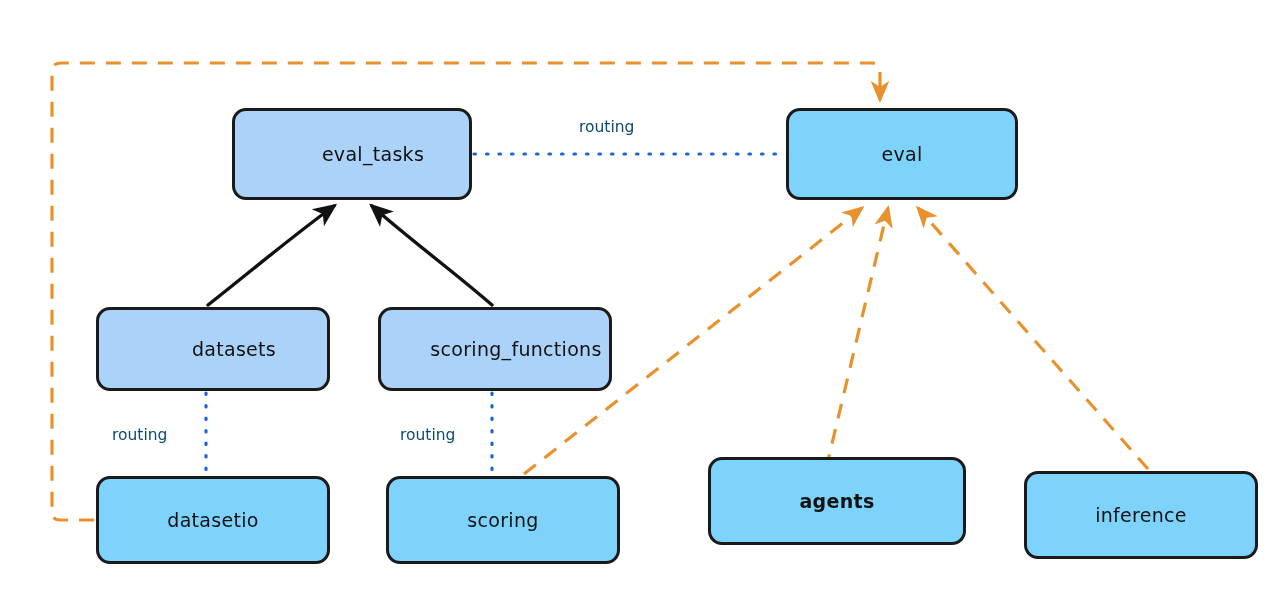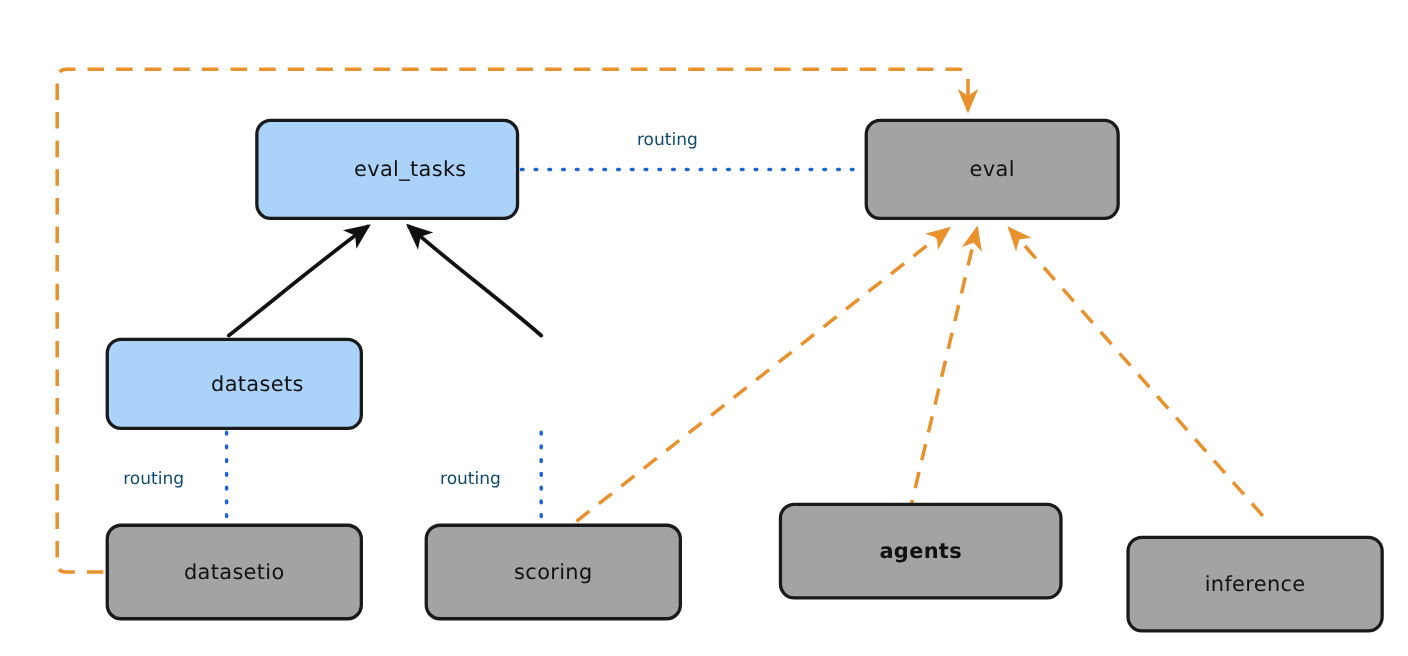--- a/index.html
+++ b/index.html
@@ -16,21 +16,21 @@
     display:flex;align-items:center;justify-content:center;
     border:3px solid #1a1a1a;
     border-radius:14px;
     font-size:19px;
     color:#111111;
     letter-spacing:.3px;
     text-align:center;
     font-family:"DejaVu Sans", sans-serif;
   }
   .node.blue{background:#abd2f9;padding-left:42px;}
-  .node.green{background:#a3a3a3;}
+  .node.green{background:#7dd3fc;}
   .edge-label{
     position:absolute;
     color:#0c4a6e;
     font-size:15.5px;
     font-family:"DejaVu Sans", sans-serif;
     white-space:nowrap;
   }
 </style>
 </head>
 <body>
@@ -66,26 +66,29 @@
 
   <div class="node blue" style="left:232px;top:108px;width:240px;height:92px;">
     <span>eval_tasks</span>
   </div>
   <div class="node green" style="left:786px;top:108px;width:232px;height:92px;">
     <span>eval</span>
   </div>
   <div class="node blue" style="left:96px;top:307px;width:234px;height:84px;">
     <span>datasets</span>
   </div>
+  <div class="node blue" style="left:378px;top:307px;width:234px;height:84px;">
+    <span>scoring_functions</span>
+  </div>
   <div class="node green" style="left:96px;top:476px;width:234px;height:88px;">
     <span>datasetio</span>
   </div>
   <div class="node green" style="left:386px;top:476px;width:234px;height:88px;">
     <span>scoring</span>
   </div>
   <div class="node green" style="left:708px;top:457px;width:258px;height:88px;font-weight:bold;">
     <span>agents</span>
   </div>
-  <div class="node green" style="left:1024px;top:471px;width:234px;height:88px;margin-top:16px;">
+  <div class="node green" style="left:1024px;top:471px;width:234px;height:88px;">
     <span>inference</span>
   </div>
 
 </div>
 
 </body></html>

